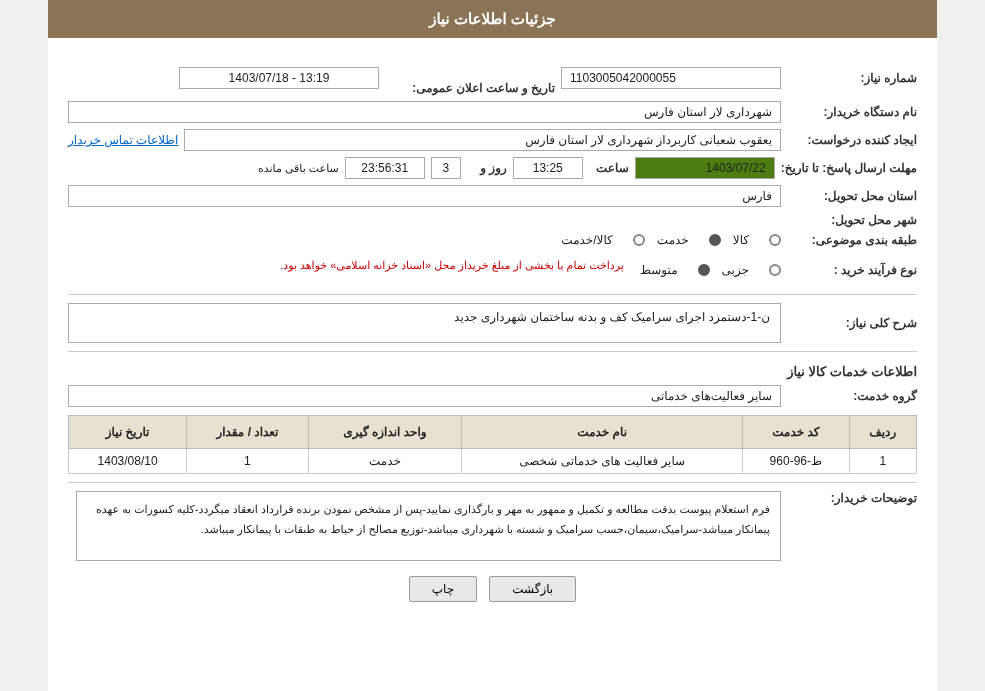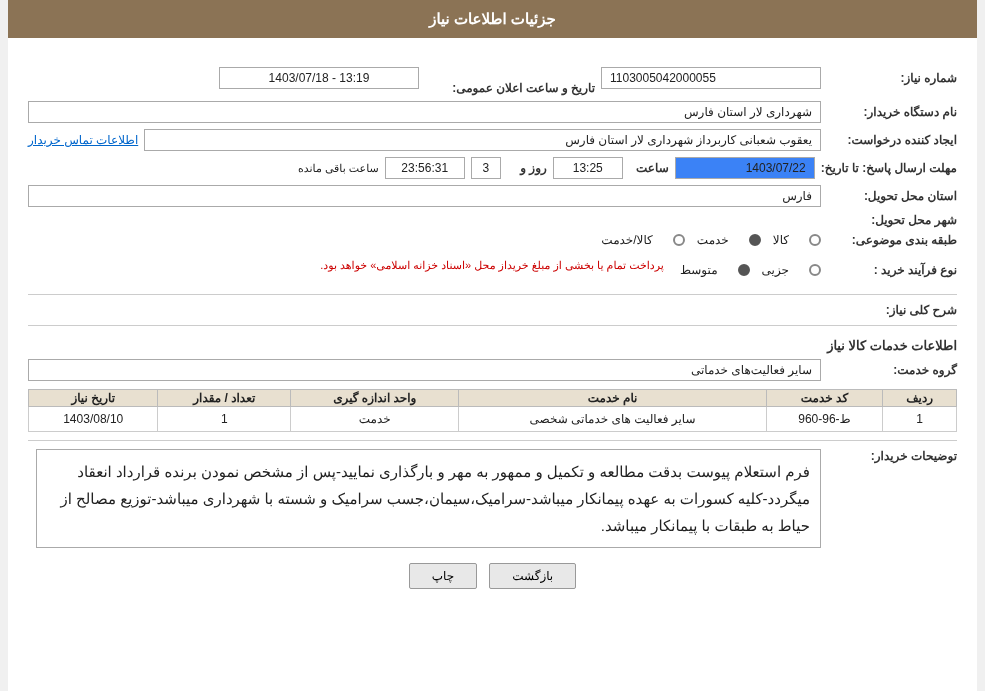--- a/index.html
+++ b/index.html
@@ -4,21 +4,21 @@
   <style>
     * { box-sizing: border-box; margin: 0; padding: 0; }
     body {
       font-family: Tahoma, Arial, sans-serif;
       background: #f0f0f0;
       direction: rtl;
       font-size: 12px;
       color: #222;
     }
     .page-wrapper {
-      width: 969px;
+      width: 889px;
       min-height: 691px;
       background: #fff;
       margin: 0 auto;
     }
     .header-bar {
       background: #8B7355;
       color: #fff;
       text-align: center;
       padding: 10px 20px;
       font-size: 15px;
@@ -56,21 +56,21 @@
     .value-box {
       border: 1px solid #aaa;
       background: #fff;
       padding: 3px 8px;
       min-height: 22px;
       flex: 1;
       text-align: right;
     }
     .value-box-sm {
       border: 1px solid #aaa;
-      background: #3b82f6;
+      background: #4d7c0f;
       padding: 3px 8px;
       min-height: 22px;
       width: 140px;
       text-align: right;
     }
     .link-blue {
       color: #0066cc;
       text-decoration: underline;
       cursor: pointer;
     }
@@ -121,36 +121,36 @@
       margin-top: 8px;
     }
     table {
       width: 100%;
       border-collapse: collapse;
       margin-top: 6px;
     }
     th {
       background: #e8e0d0;
       border: 1px solid #bbb;
-      padding: 1px 8px;
+      padding: 9px 8px;
       font-size: 12px;
     }
     td {
       border: 1px solid #ccc;
       padding: 5px 8px;
       text-align: center;
       font-size: 12px;
       background: #fff;
     }
     .buyer-notes {
       border: 1px solid #aaa;
       background: #fff;
       padding: 8px 10px;
       min-height: 70px;
-      font-size: 15px;
+      font-size: 11px;
       text-align: right;
       line-height: 1.8;
     }
     .buttons-row {
       display: flex;
       justify-content: center;
       gap: 12px;
       margin-top: 15px;
       margin-bottom: 15px;
     }
@@ -256,20 +256,21 @@
           <span>متوسط</span>
         </div>
       </div>
       <div class="notice-box" style="flex:1; border:none; background:transparent; color:#c00;">پرداخت تمام یا بخشی از مبلغ خریداز محل «اسناد خزانه اسلامی» خواهد بود.</div>
     </div>
 
     <hr class="divider">
 
     <div class="row">
       <span class="label">شرح کلی نیاز:</span>
+      <div class="description-box">ن-1-دستمزد اجرای سرامیک کف و بدنه ساختمان شهرداری جدید</div>
     </div>
 
     <hr class="divider">
 
     <div class="section-title">اطلاعات خدمات کالا نیاز</div>
 
     <div class="row">
       <span class="label">گروه خدمت:</span>
       <div class="value-box">سایر فعالیت‌های خدماتی</div>
     </div>

